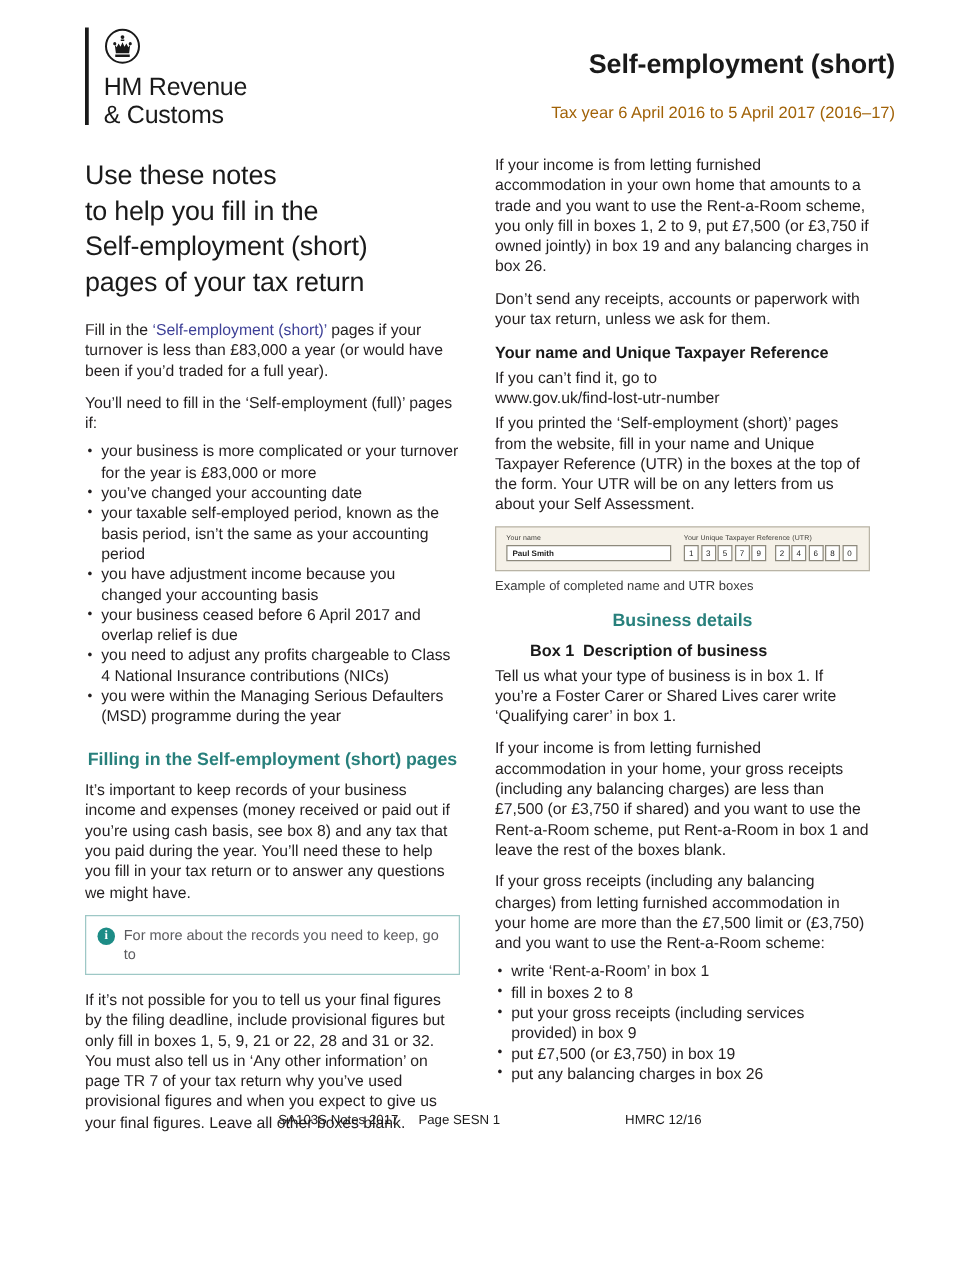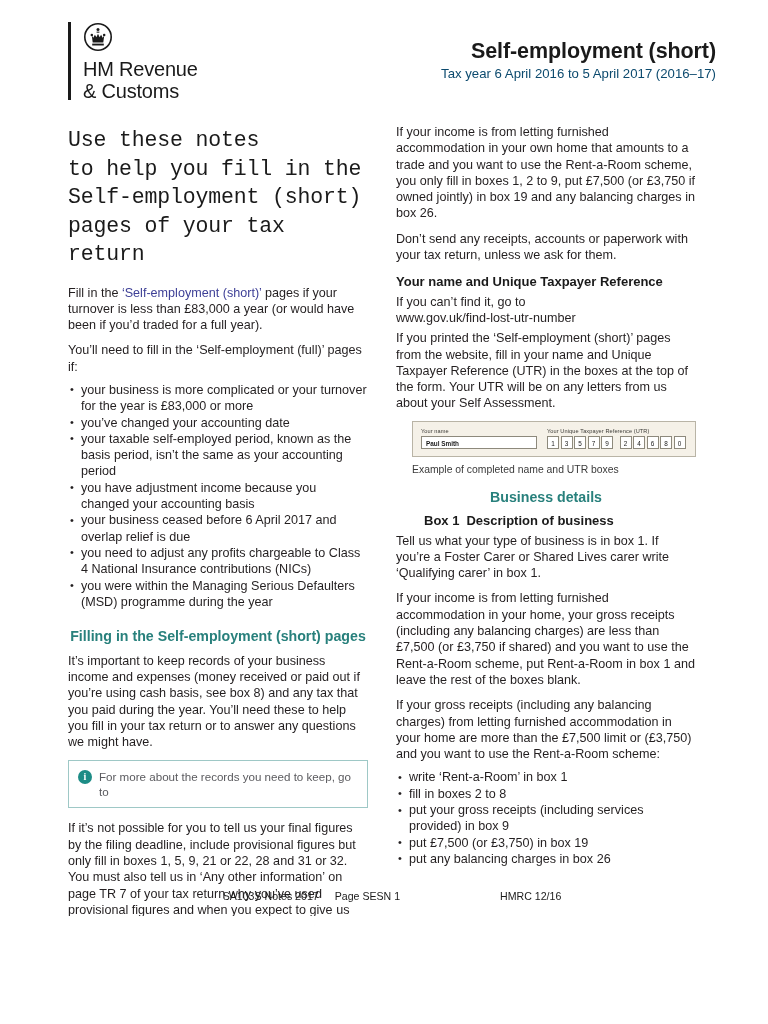--- a/index.html
+++ b/index.html
@@ -66,22 +66,22 @@
   .doc-title {
     font-size: 21.5px;
     font-weight: bold;
     line-height: 26px;
     color: #1a1a1a;
     letter-spacing: -0.1px;
   }
   .doc-subtitle {
     font-size: 13.2px;
     line-height: 20px;
-    color: #0c4a6e;
-    margin-top: 0;
+    color: #a16207;
+    margin-top: 16px;
   }
 
   
   .columns {
     display: flex;
     padding: 0 52px 0 68px;
     gap: 0;
   }
   .col {
     width: 300px;
@@ -90,21 +90,20 @@
   .col-left { margin-right: 28px; }
 
   
   .page-heading {
     font-size: 21.5px;
     line-height: 28.5px;
     font-weight: 400;
     color: #1a1a1a;
     margin: 18px 0 0 0;
     letter-spacing: -0.15px;
-    font-family: Liberation Mono, monospace;
   }
   p.body {
     font-size: 12.6px;
     line-height: 16.3px;
     margin: 0 0 9px 0;
     color: #231f20;
   }
   p.body.tight { margin-bottom: 7px; }
   .section-heading {
     color: #28807c;
@@ -174,21 +173,21 @@
     line-height: 15px;
     color: #5b5b5f;
   }
   .info-text .url {
     color: #3d3f96;
     display: block;
   }
 
   
   .figure {
-    margin: 8px 0 4px 16px;
+    margin: 8px 0 4px 0;
   }
   .form-sample {
     border: 1px solid #b9b4a6;
     background: #f5f1e8;
     padding: 6px 8px 7px 8px;
     display: flex;
     align-items: flex-end;
     box-sizing: border-box;
   }
   .fs-left { flex: 1 1 auto; padding-right: 10px; }

